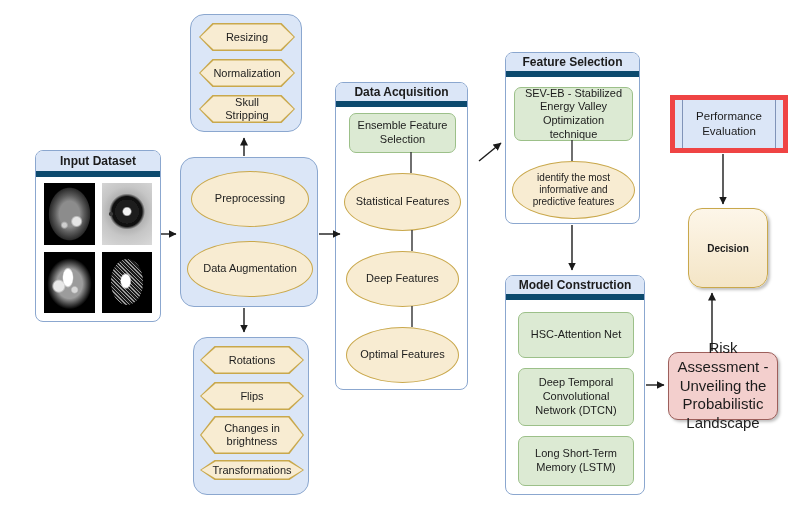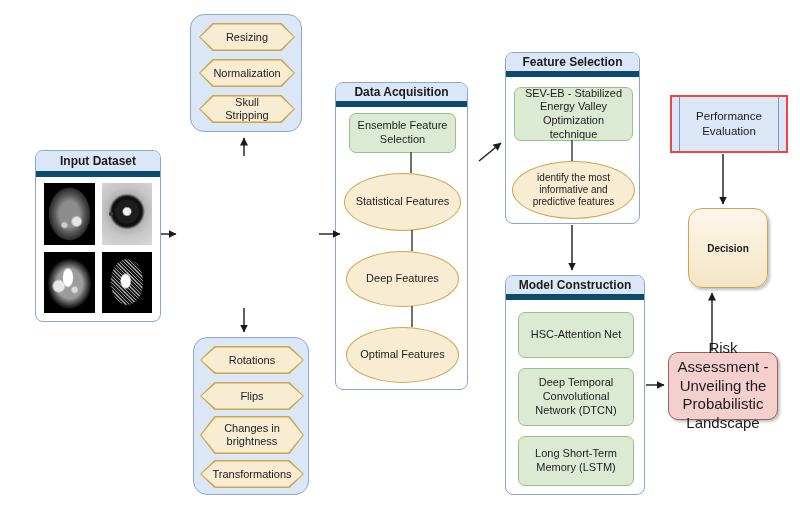--- a/index.html
+++ b/index.html
@@ -17,21 +17,21 @@
   .hex-inner { position: absolute; inset: 1.4px; background: #f8ecd2; clip-path: polygon(0 50%,14% 0,86% 0,100% 50%,86% 100%,14% 100%); }
   .hex-label { position: absolute; inset: 0; display: flex; align-items: center; justify-content: center; text-align: center; font-size: 11px; padding: 0 13px; line-height: 1.15; }
 
   
   .ellipse { position: absolute; background: #f8ecd2; border: 1.5px solid #c9a84c; border-radius: 50%; display: flex; align-items: center; justify-content: center; text-align: center; font-size: 11px; line-height: 1.2; padding: 4px 10px; }
 
   
   .gbox { position: absolute; background: #dcead3; border: 1.4px solid #9cc089; border-radius: 7px; display: flex; align-items: center; justify-content: center; text-align: center; font-size: 11px; line-height: 1.25; padding: 3px 6px; }
 
   
-  .pred-proc { position: absolute; background: #dbe6f7; border: 2px solid #ef4444; display: flex; align-items: center; justify-content: center; text-align: center; font-size: 11.5px; line-height: 1.3; }
+  .pred-proc { position: absolute; background: #dbe6f7; border: 5px solid #ef4444; display: flex; align-items: center; justify-content: center; text-align: center; font-size: 11.5px; line-height: 1.3; }
   .pred-bar { position: absolute; top: 0; bottom: 0; width: 1px; background: #8093b8; }
   .decision-node { position: absolute; background: linear-gradient(#fdf6e9, #f4e5c6); border: 1.5px solid #c9a84c; border-radius: 14px; display: flex; align-items: center; justify-content: center; font-weight: bold; font-size: 10px; box-shadow: 2px 2px 3px rgba(0,0,0,.25); }
   .risk-node { position: absolute; background: #f3cfcd; border: 1.4px solid #9d5f5b; border-radius: 10px; display: flex; align-items: center; justify-content: center; text-align: center; font-size: 15px; line-height: 1.25; padding: 3px 6px; box-shadow: 2px 2px 3px rgba(0,0,0,.25); }
 
   
   .img-grid { position: absolute; left: 8px; right: 8px; top: 32px; bottom: 8px; display: grid; grid-template-columns: 1fr 1fr; gap: 7px; }
   .med-img { width: 100%; height: 100%; position: relative; overflow: hidden; }
   .img-mri { background:
       radial-gradient(circle at 64% 62%, #e6e6e6 0 4px, rgba(0,0,0,0) 6px),
       radial-gradient(circle at 40% 68%, #cfcfcf 0 2px, rgba(0,0,0,0) 4px),
@@ -84,38 +84,42 @@
     <div class="img-grid">
       <div class="med-img img-mri"></div>
       <div class="med-img img-eye"></div>
       <div class="med-img img-ct"></div>
       <div class="med-img img-map">
           <div class="speckle"></div>
         </div>
     </div>
   </div>
 
+  <div class="group-blue" style="left:180px; top:157px; width:138px; height:150px;">
+    <div class="ellipse" style="left:10px; top:13px; width:118px; height:56px;">Preprocessing</div>
+    <div class="ellipse" style="left:6px; top:83px; width:126px; height:56px;">Data Augmentation</div>
+  </div>
 
   <div class="group-blue" style="left:193px; top:337px; width:116px; height:158px;">
     <div class="hex" style="left:6px; top:8px; width:104px; height:28px;">
       <div class="hex-outer"></div>
       <div class="hex-inner"></div>
       <div class="hex-label">Rotations</div>
     </div>
     <div class="hex" style="left:6px; top:44px; width:104px; height:28px;">
       <div class="hex-outer"></div>
       <div class="hex-inner"></div>
       <div class="hex-label">Flips</div>
     </div>
     <div class="hex" style="left:6px; top:78px; width:104px; height:38px;">
       <div class="hex-outer"></div>
       <div class="hex-inner"></div>
       <div class="hex-label">Changes in brightness</div>
     </div>
-    <div class="hex" style="left:6px; top:122px; width:104px; height:28px;">
+    <div class="hex" style="left:6px; top:122px; width:104px; height:20px;">
       <div class="hex-outer"></div>
       <div class="hex-inner"></div>
       <div class="hex-label">Transformations</div>
     </div>
   </div>
 
   <div class="panel" style="left:335px; top:82px; width:133px; height:308px;text-decoration:underline;">
     <div class="panel-header" style="height:24px;">Data Acquisition</div>
     <div class="gbox" style="left:13px; top:30px; width:107px; height:40px;">Ensemble Feature Selection</div>
     <div class="ellipse" style="left:8px; top:90px; width:117px; height:58px;">Statistical Features</div>

